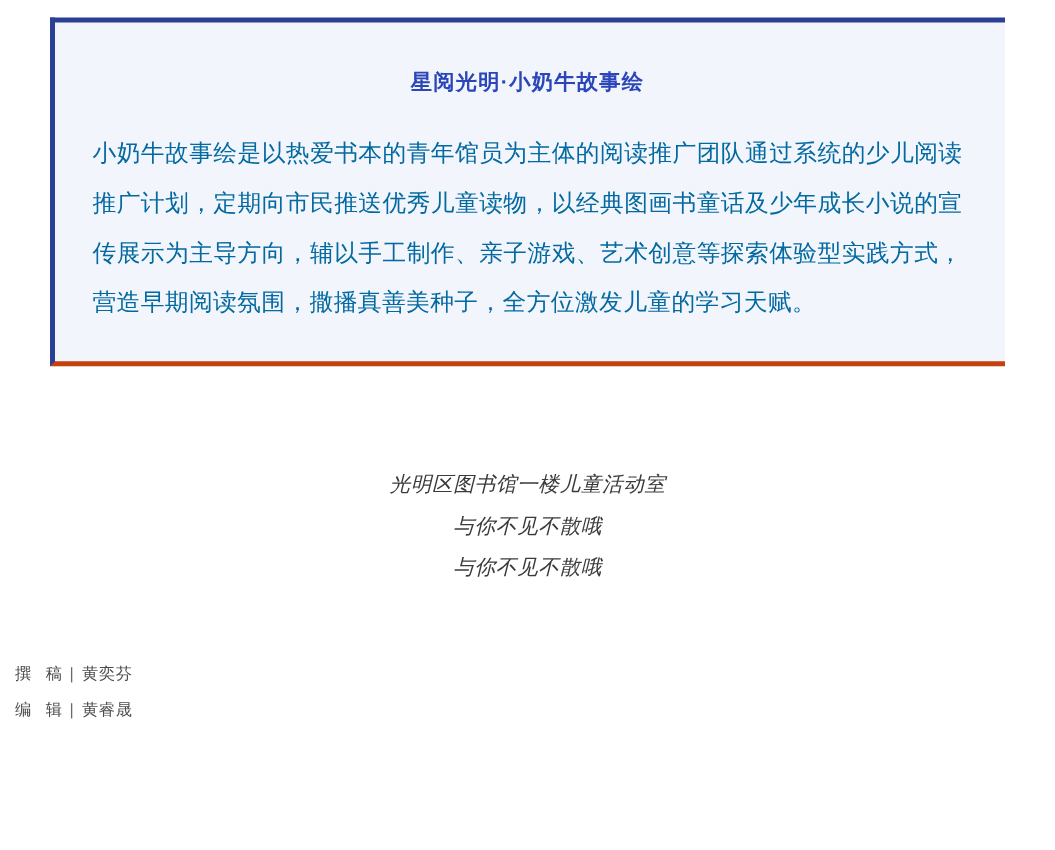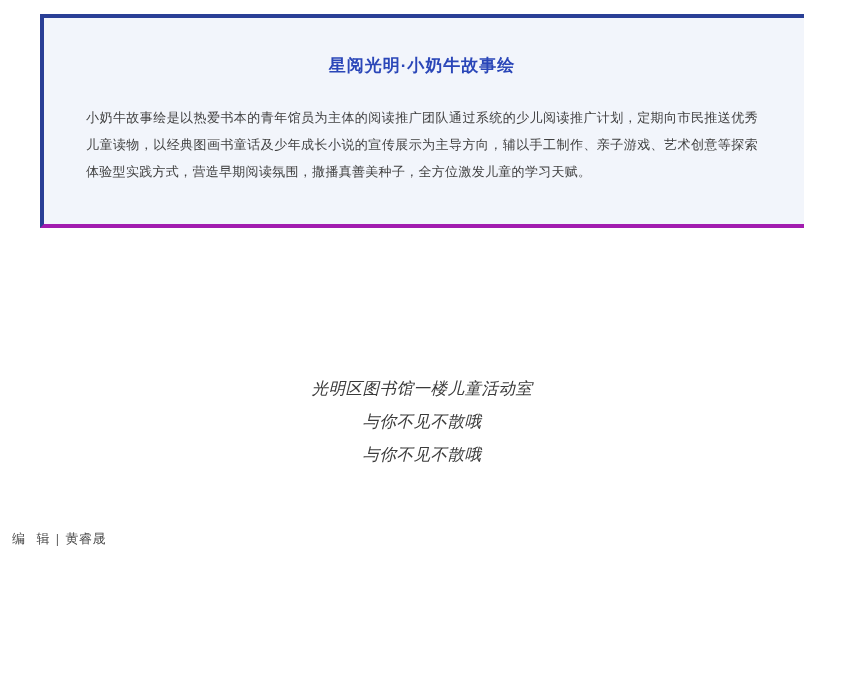--- a/index.html
+++ b/index.html
@@ -24,41 +24,41 @@
   
   .card {
     position: absolute;
     left: 40px;
     top: 14px;
     width: 764px;
     box-sizing: border-box;
     background: #f2f5fb;
     border-left: 4px solid #2a3f96;
     border-top: 4px solid #2a3f96;
-    border-bottom: 4px solid #a21caf;
+    border-bottom: 4px solid #c2410c;
     border-right: none;
     padding: 22px 34px 26px 30px;
   }
   .card-title {
     text-align: center;
     color: #2a46b8;
     font-size: 17px;
     font-weight: bold;
     letter-spacing: 1px;
     margin: 14px 0 26px 0;
     line-height: 1.4;
   }
   .card-body {
-    color: #404040;
-    font-size: 13px;
+    color: #0369a1;
+    font-size: 19px;
     line-height: 2.1;
     text-align: justify;
     text-justify: inter-ideograph;
     letter-spacing: 0.3px;
-    margin: 12px;
+    margin: 0;
   }
 
   
   .closing {
     position: absolute;
     left: 0;
     top: 372px;
     width: 844px;
     text-align: center;
   }
@@ -109,17 +109,20 @@
   </div>
 
   <div class="closing">
     <div class="closing-line">光明区图书馆一楼儿童活动室</div>
     <div class="closing-line">与你不见不散哦</div>
     <div class="closing-line">与你不见不散哦</div>
   </div>
 
   <div class="credits">
     <div class="credit-row">
+      <span class="credit-role">撰 稿</span><span class="credit-sep">|</span><span class="credit-name">黄奕芬</span>
+    </div>
+    <div class="credit-row">
       <span class="credit-role">编 辑</span><span class="credit-sep">|</span><span class="credit-name">黄睿晟</span>
     </div>
   </div>
 
 </div>
 
 </body></html>

